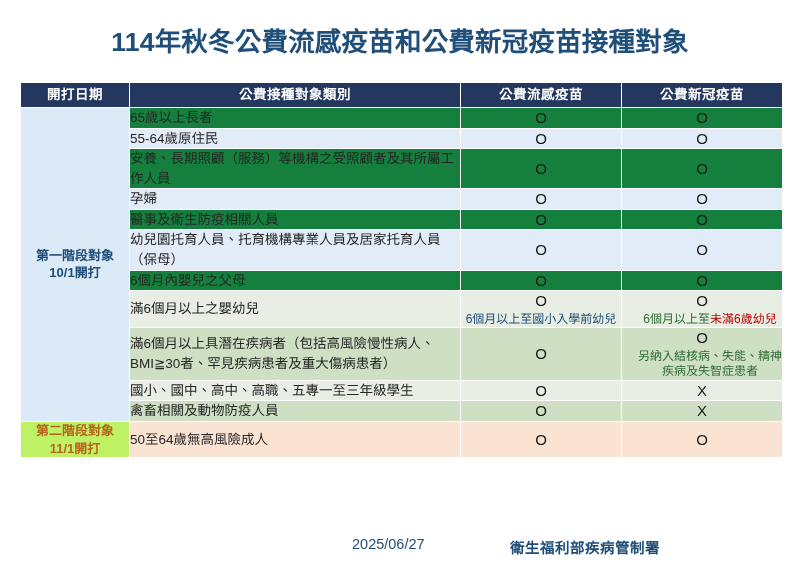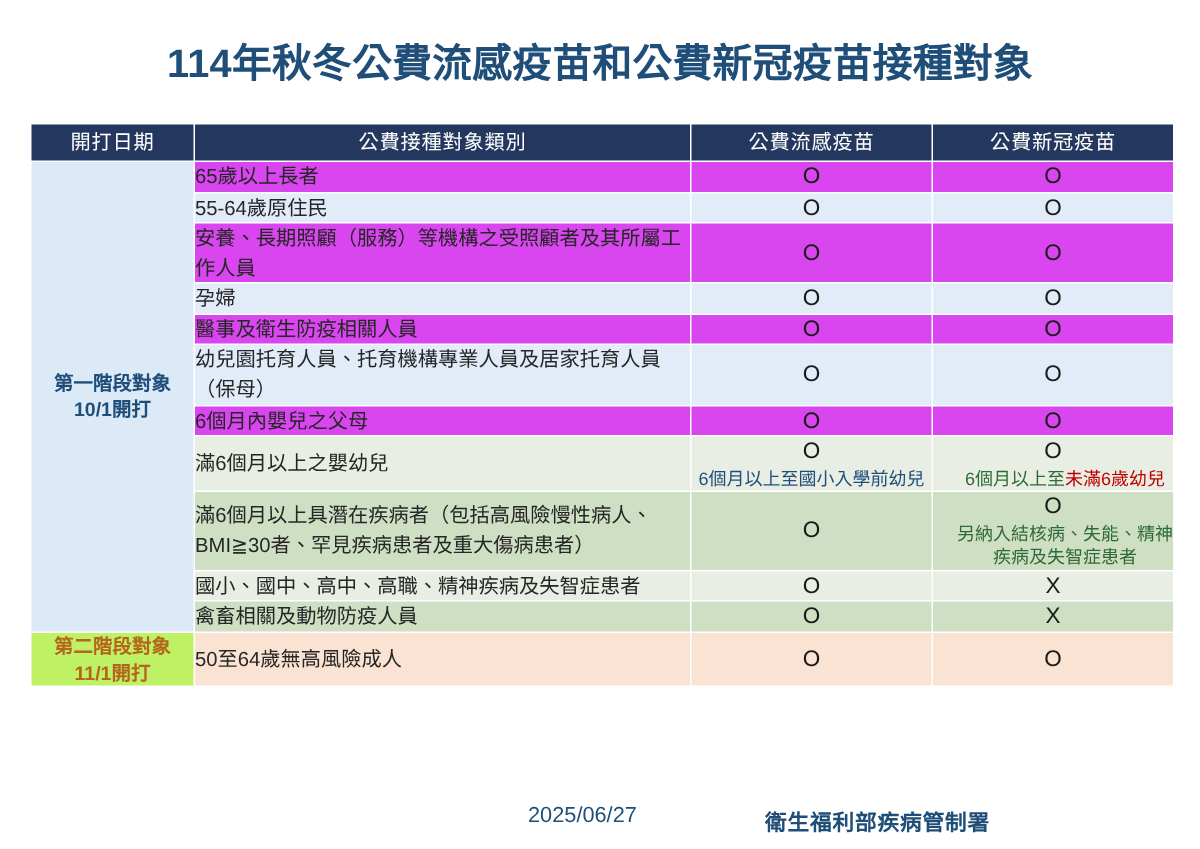--- a/index.html
+++ b/index.html
@@ -53,21 +53,21 @@
   col.c-date  { width: 108px; }
   col.c-cat   { width: 330px; }
   col.c-flu   { width: 160px; }
   col.c-cov   { width: 160px; }
 
   
   .hdr th {
     background: #24385f;
     color: #ffffff;
     font-size: 13.5px;
-    font-weight: normal;
+    font-weight: bold;
     height: 24px;
     line-height: 24px;
     text-align: center;
     letter-spacing: 0.5px;
   }
 
   
   .phase-cell {
     text-align: center;
     font-size: 13px;
@@ -108,21 +108,21 @@
     font-size: 12px;
     font-weight: normal;
     line-height: 1.3;
     margin-top: 1px;
   }
   .subnote.blue  { color: #1f4e79; }
   .subnote.green { color: #2f6b36; margin-left: 16px; }
   .subnote .hl   { color: #c00000; }
 
   
-  .tint-blue-a  { background: #d946ef; margin-left: 48px; }
+  .tint-blue-a  { background: #15803d; margin-left: 48px; }
   .tint-blue-b  { background: #e2ebf8; }
   .tint-green-a { background: #cedfc4; }
   .tint-green-b { background: #e8eee3; }
   .tint-peach   { background: #fbe3d4; margin-left: 33px; }
 
   
   .footer {
     position: absolute;
     top: 536px;
     left: 0;
@@ -261,21 +261,21 @@
         <td class="mark tint-green-a">
           <span class="glyph">O</span>
         </td>
         <td class="mark tint-green-a">
           <span class="glyph">O</span>
           <span class="subnote green">另納入結核病、失能、精神疾病及失智症患者</span>
         </td>
       </tr>
 
       <tr>
-        <td class="cat tint-green-b">國小、國中、高中、高職、精神疾病及失智症患者</td>
+        <td class="cat tint-green-b">國小、國中、高中、高職、五專一至三年級學生</td>
         <td class="mark tint-green-b">
           <span class="glyph">O</span>
         </td>
         <td class="mark tint-green-b">
           <span class="glyph">X</span>
         </td>
       </tr>
 
       <tr>
         <td class="cat tint-green-a">禽畜相關及動物防疫人員</td>

